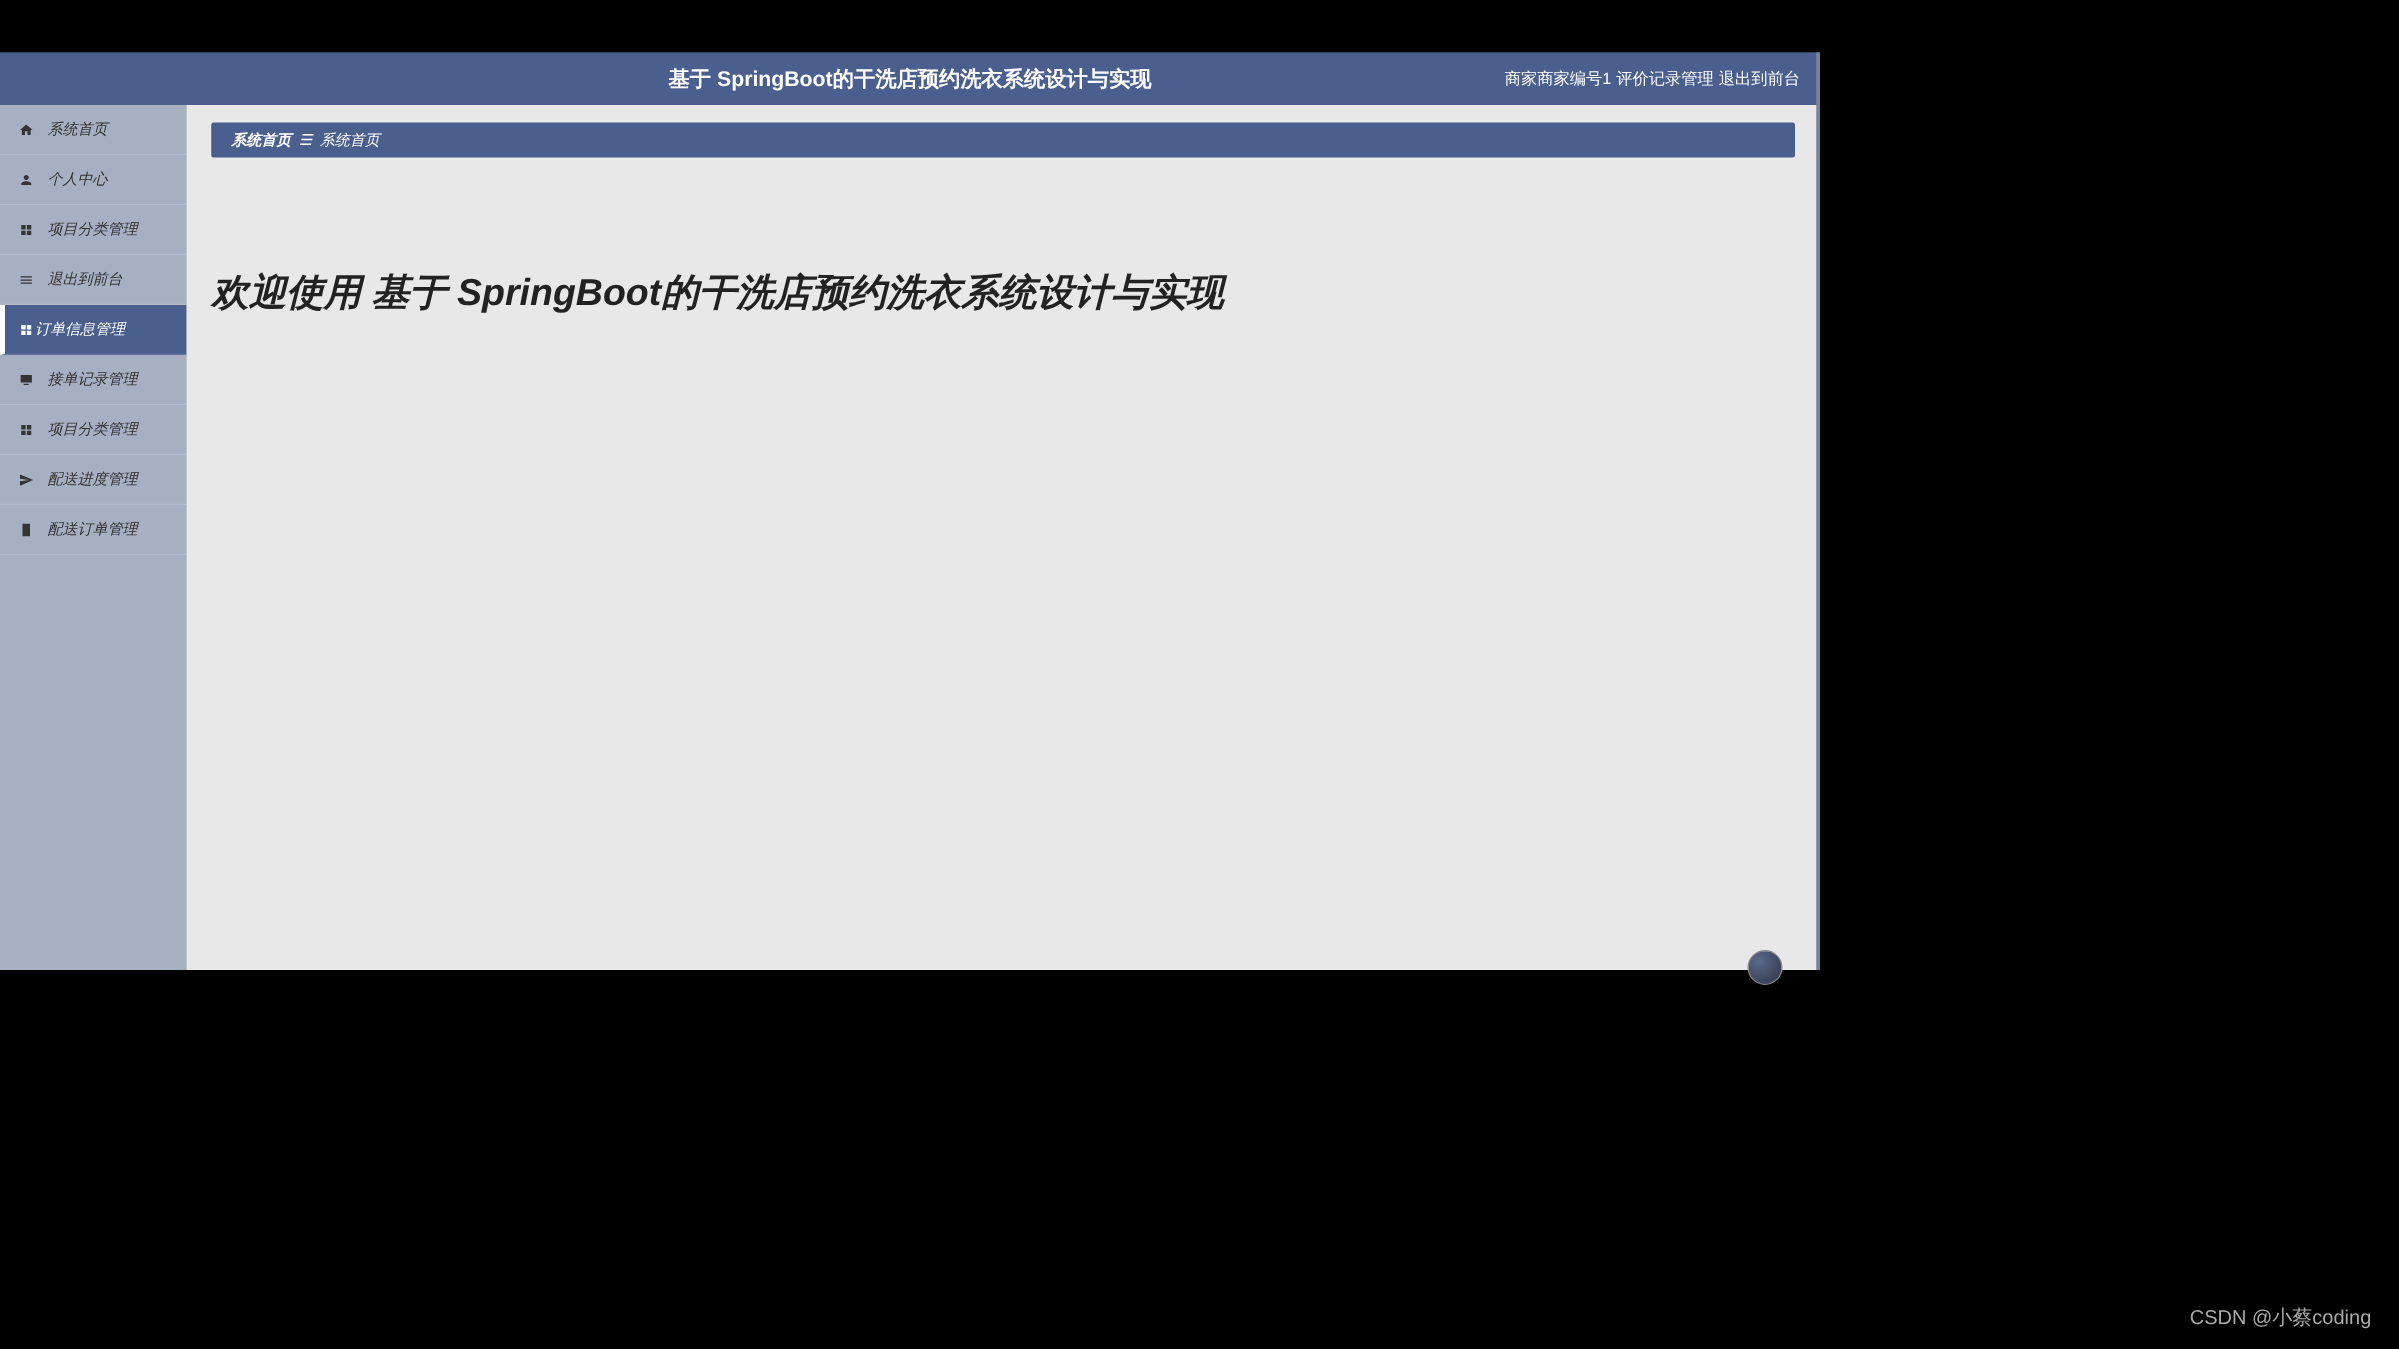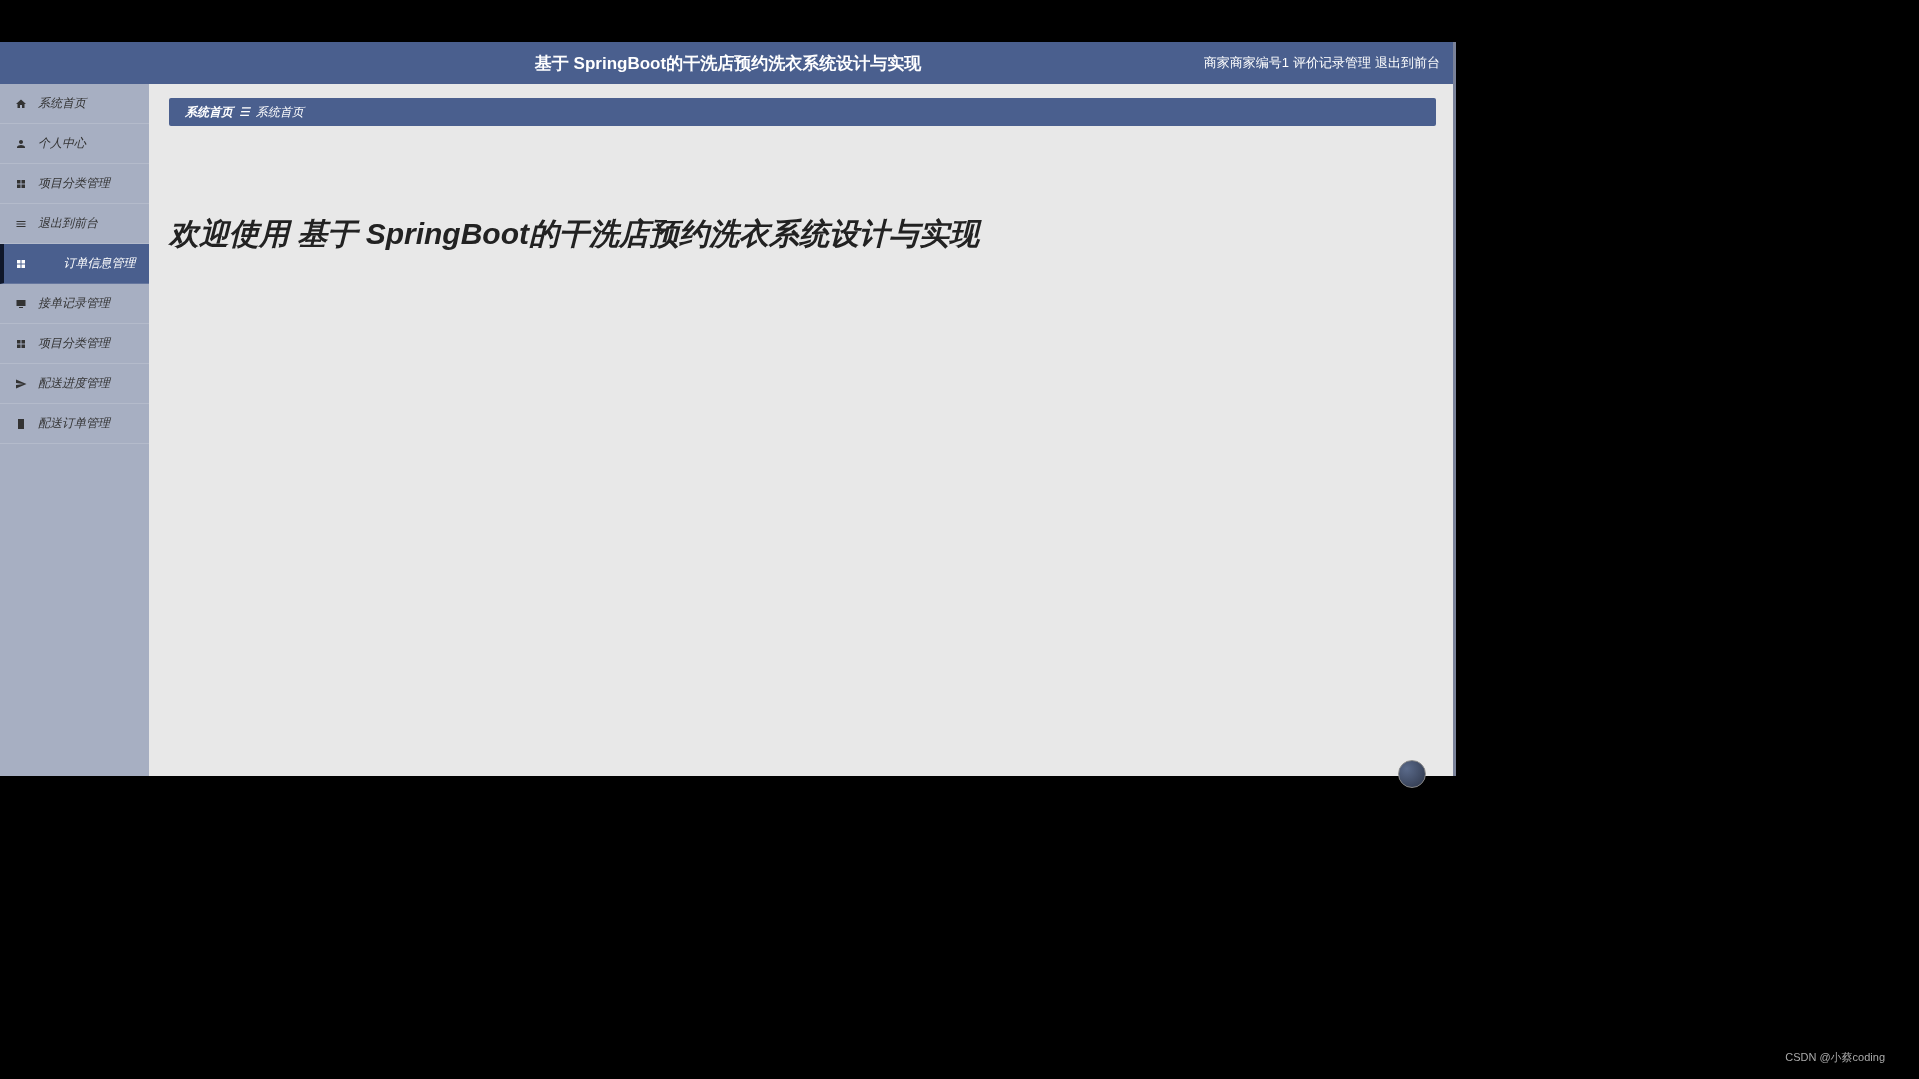--- a/index.html
+++ b/index.html
@@ -66,23 +66,22 @@
       padding-left: 38px;
       font-size: 12px;
       color: #333;
       cursor: pointer;
       position: relative;
       border-bottom: 1px solid rgba(255,255,255,0.15);
     }
     .sidebar-item.active {
       background: #4a5f8e;
       color: #fff;
-      border-left: 4px solid #0f172a;
-      padding-left: 46px;
-      justify-content: center;
+      border-left: 4px solid #ffffff;
+      padding-left: 24px;
     }
     .sidebar-item .icon {
       position: absolute;
       left: 14px;
       width: 14px;
       height: 14px;
       display: flex;
       align-items: center;
       justify-content: center;
     }
@@ -123,23 +122,23 @@
       bottom: -12px;
       width: 28px;
       height: 28px;
       border-radius: 50%;
       background: radial-gradient(circle at 30% 30%, #5a6a8a, #2d3548);
       border: 1px solid #888;
     }
     .watermark {
       position: absolute;
       bottom: 14px;
-      right: 34px;
+      right: 22px;
       color: #aaa;
-      font-size: 11px;
+      font-size: 16px;
     }
     svg {
       fill: currentColor;
     }
     .sidebar-scroll {
       position: absolute;
       right: 0;
       top: 0;
       bottom: 0;
       width: 3px;

